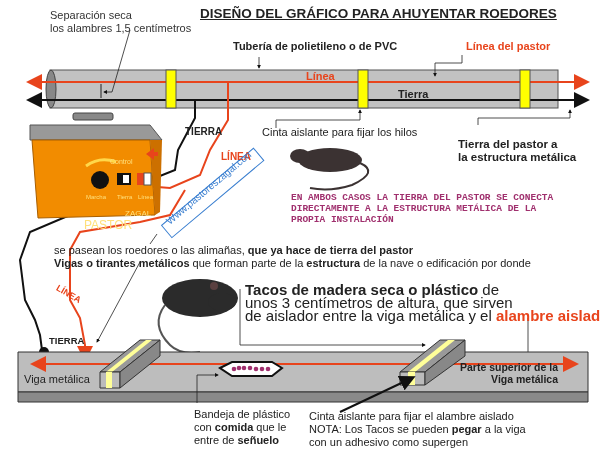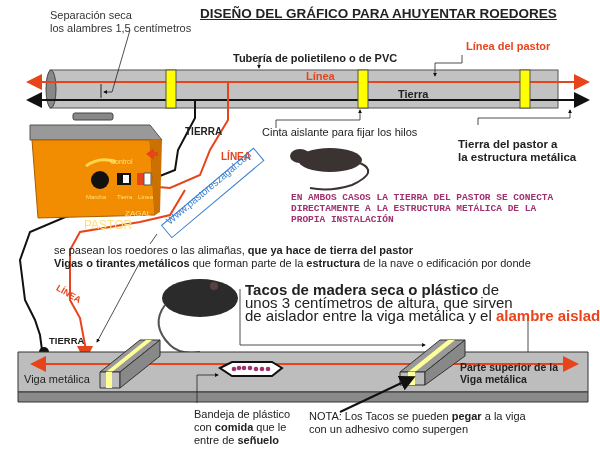--- a/index.html
+++ b/index.html
@@ -134,21 +134,21 @@
   <line x1="340" y1="412" x2="412" y2="378" stroke="#111" stroke-width="2" marker-end="url(#arrK)"></line>
 </svg>
 
 <div class="abs b" style="left:200px;top:6px;font-size:13.5px;text-decoration:underline;white-space:nowrap;">DISEÑO DEL GRÁFICO PARA AHUYENTAR ROEDORES</div>
 
 <div class="abs t" style="left:50px;top:9px;color:#333;">
   <div>Separación seca</div>
   <div>los alambres 1,5 centímetros</div>
 </div>
 
-<div class="abs t b" style="left:233px;top:40px;margin-top:12px;">Tubería de polietileno o de PVC</div>
+<div class="abs t b" style="left:233px;top:40px;">Tubería de polietileno o de PVC</div>
 <div class="abs t b red" style="left:466px;top:40px;">Línea del pastor</div>
 <div class="abs t b red" style="left:306px;top:70px;">Línea</div>
 <div class="abs t b" style="left:398px;top:88px;">Tierra</div>
 
 <div class="abs t b" style="left:185px;top:125px;font-size:10px;">TIERRA</div>
 <div class="abs t b red" style="left:221px;top:150px;font-size:10px;">LÍNEA</div>
 
 <div class="abs t" style="left:262px;top:126px;">Cinta aislante para fijar los hilos</div>
 
 <div class="abs t b" style="left:458px;top:138px;font-size:11.5px;">
@@ -180,27 +180,28 @@
 
 <div class="abs t" style="left:245px;top:283px;font-size:15px;">
   <div><span class="b">Tacos de madera seca o plástico</span><span> de</span></div>
   <div>unos 3 centímetros de altura, que sirven</div>
   <div><span>de aislador entre la viga metálica y el </span><span class="b red">alambre aislado</span></div>
 </div>
 
 <div class="abs t b" style="left:49px;top:334px;font-size:9.5px;">TIERRA</div>
 <div class="abs t" style="left:24px;top:373px;">Viga metálica</div>
 
-<div class="abs t b" style="left:460px;top:361px;font-size:10.5px;line-height:12px;">
+<div class="abs t b" style="left:460px;top:361px;font-size:10.5px;line-height:12px;text-align:right;">
   <div>Parte superior de la</div>
   <div>Viga metálica</div>
 </div>
 
 <div class="abs t" style="left:166px;top:408px;margin-left:28px;">
   <div>Bandeja de plástico</div>
   <div><span>con </span><span class="b">comida</span><span> que le</span></div>
   <div><span>entre de </span><span class="b">señuelo</span></div>
 </div>
 
 <div class="abs t" style="left:309px;top:410px;">
+  <div>Cinta aislante para fijar el alambre aislado</div>
   <div><span>NOTA: Los Tacos se pueden </span><span class="b">pegar</span><span> a la viga</span></div>
   <div>con un  adhesivo como supergen</div>
 </div>
 
 </body></html>

